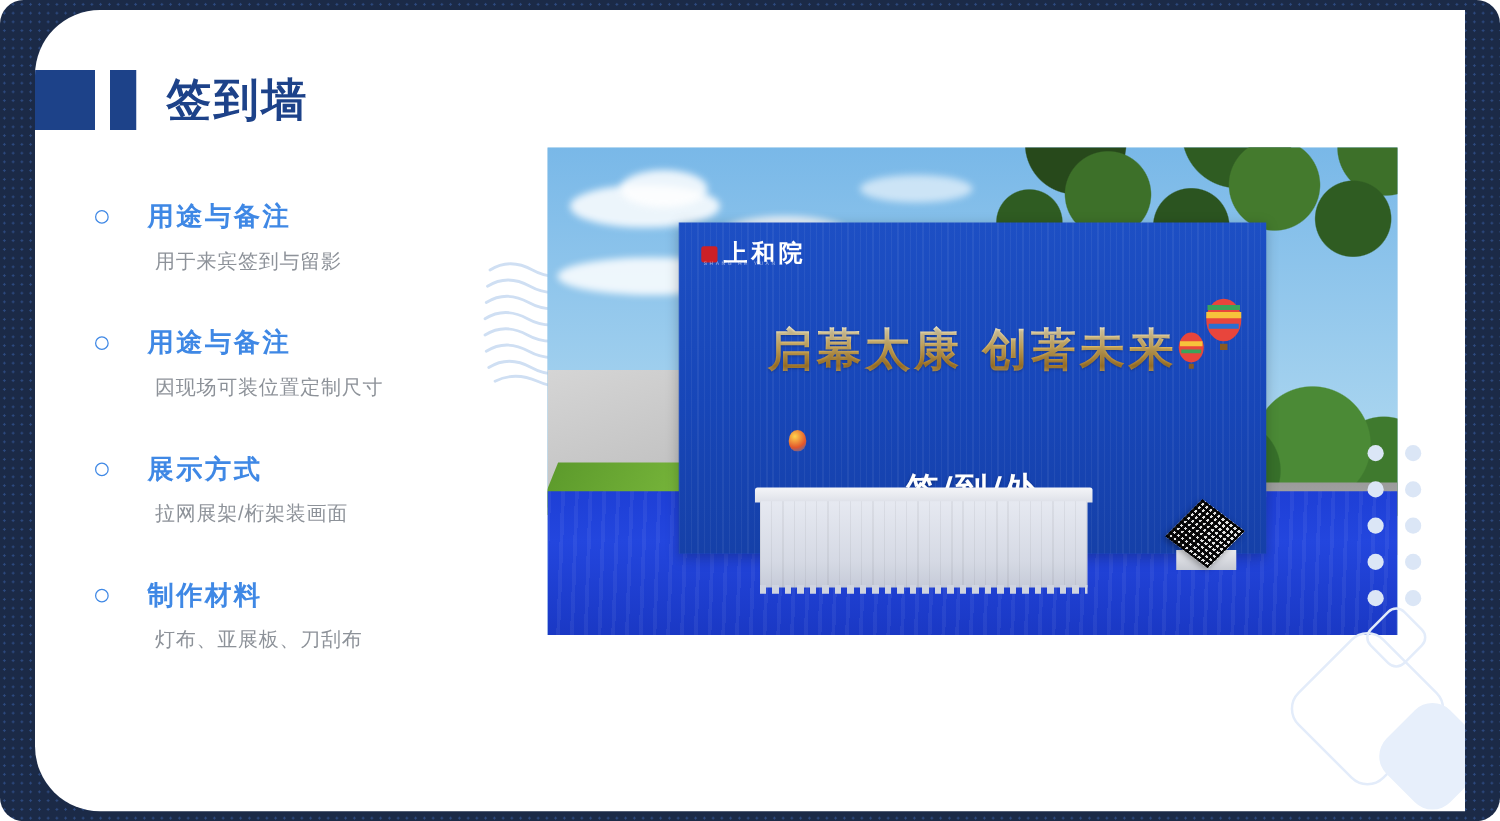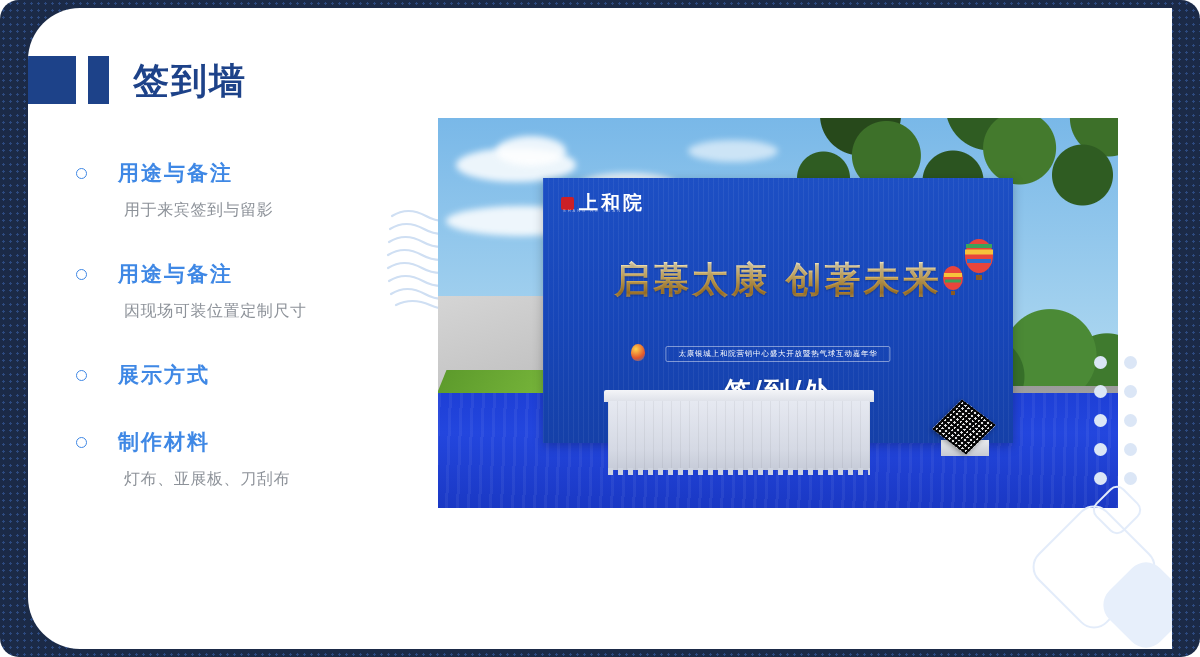--- a/index.html
+++ b/index.html
@@ -257,20 +257,21 @@
         <div class="item-desc">用于来宾签到与留影</div>
       </div>
       <div class="item">
         <span class="bullet"></span>
         <div class="item-title">用途与备注</div>
         <div class="item-desc">因现场可装位置定制尺寸</div>
       </div>
       <div class="item">
         <span class="bullet"></span>
         <div class="item-title">展示方式</div>
+        <div class="item-desc">拉网展架/桁架装画面</div>
       </div>
       <div class="item">
         <span class="bullet"></span>
         <div class="item-title">制作材料</div>
         <div class="item-desc">灯布、亚展板、刀刮布</div>
       </div>
     </div>
 
     <svg class="waves" viewBox="0 0 82 108" fill="none">
       <g stroke="#cfdff3" stroke-width="2.2" stroke-linecap="round">
@@ -305,21 +306,20 @@
       <div class="backdrop">
         <div class="bd-logo">
           <span class="bd-logo-mark"></span>
           <span class="bd-logo-text">上和院</span>
         </div>
         <div class="bd-logo-sub">SHANG HE YUAN</div>
 
         <div class="bd-head">启幕太康  创著未来</div>
 
         <span class="bd-balloon-sm"></span>
-        <div class="bd-subbar">太康银城上和院营销中心盛大开放暨热气球互动嘉年华</div>
 
         <div class="bd-reg">签/到/处</div>
         <div class="bd-reg-en">The registry</div>
 
         <svg class="balloons" viewBox="0 0 60 80">
           <g>
             <ellipse cx="38" cy="20" rx="14" ry="17" fill="#e8453c"></ellipse>
             <path d="M24 16 h28" stroke="#f7c23b" stroke-width="5"></path>
             <path d="M25 10 h26" stroke="#3aa35a" stroke-width="4"></path>
             <path d="M26 25 h24" stroke="#2b6fd0" stroke-width="4"></path>

